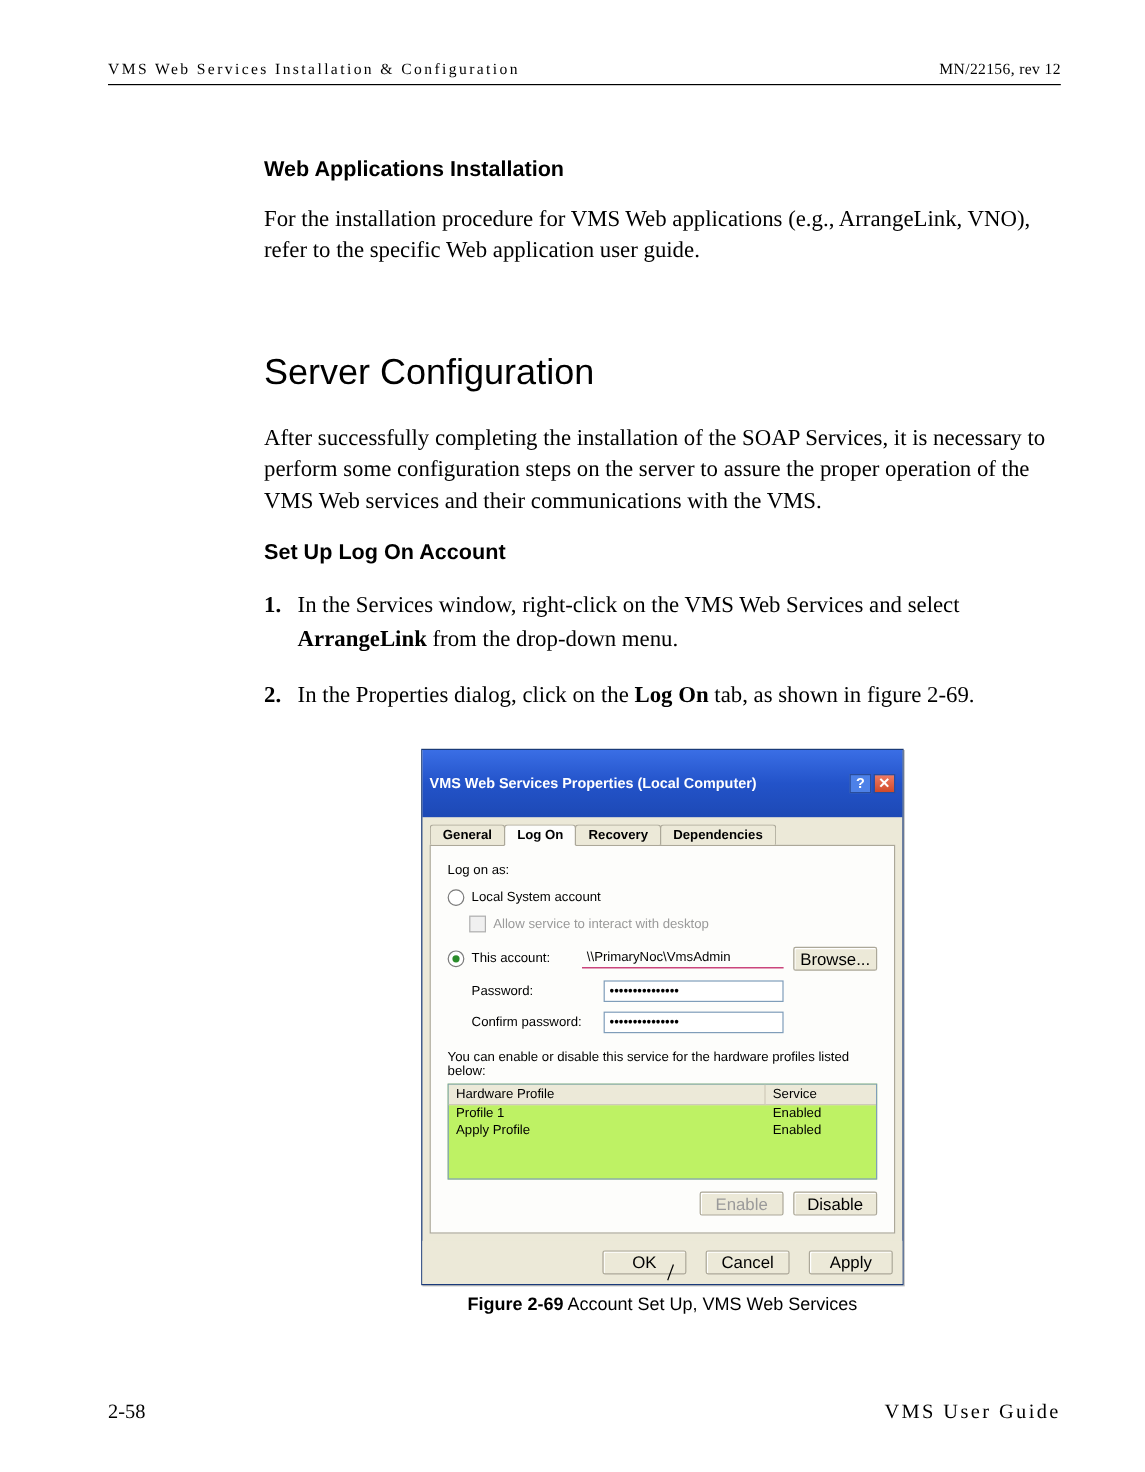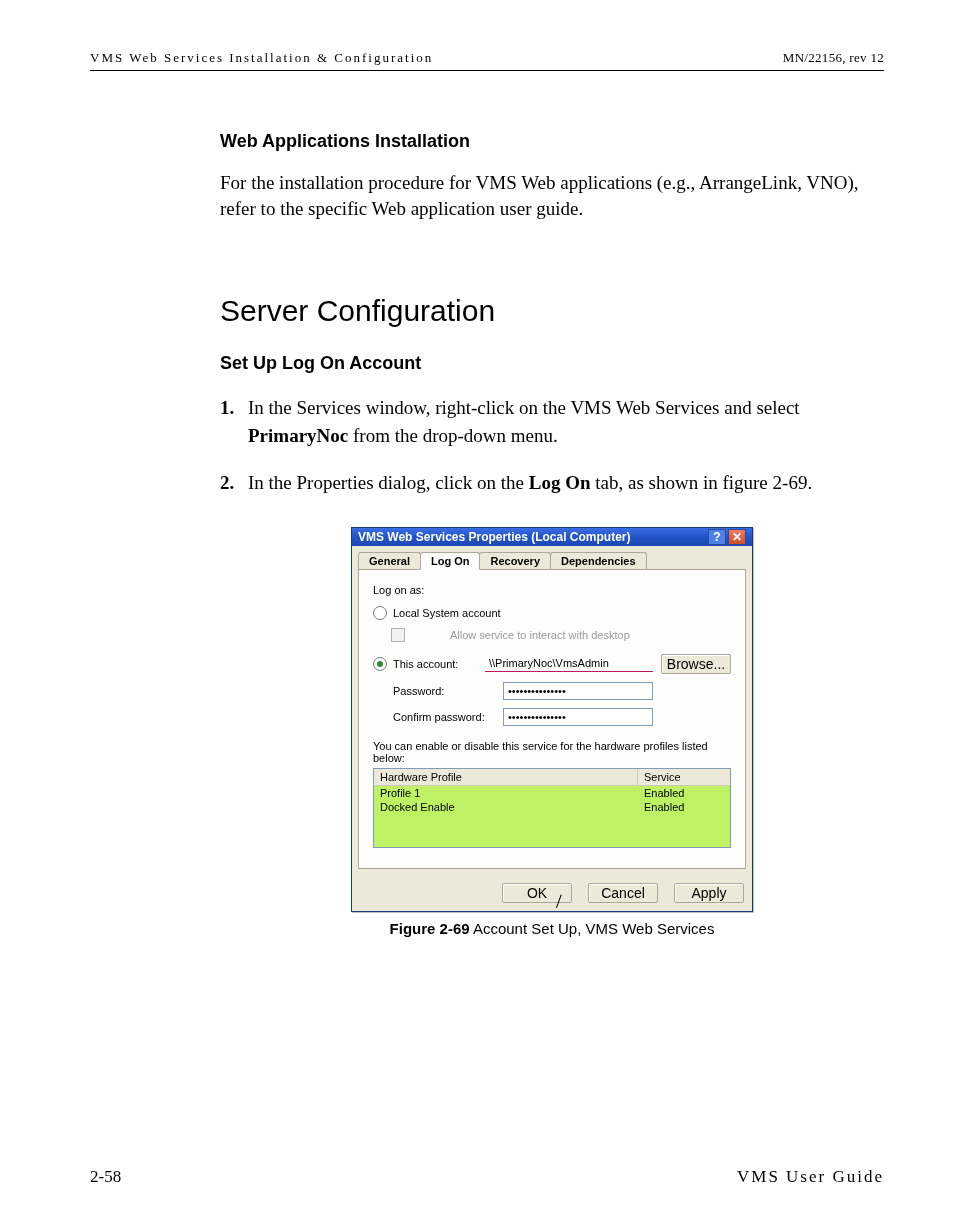--- a/index.html
+++ b/index.html
@@ -80,21 +80,21 @@
     font-family: Tahoma, Arial, sans-serif;
     font-size: 11px;
     border: 1px solid #1a3a7a;
     background: #ece9d8;
     box-shadow: 1px 1px 0 rgba(0,0,0,.25);
   }
   .titlebar {
     background: linear-gradient(to bottom, #3a6ee5 0%, #2353c9 50%, #1d49b5 100%);
     color: #fff;
     font-weight: bold;
-    padding: 1px 6px;
+    padding: 20px 6px;
     display: flex;
     align-items: center;
     justify-content: space-between;
     font-size: 12px;
   }
   .titlebar-buttons { display:flex; gap:2px; }
   .tb-btn {
     width: 18px; height: 16px;
     border: 1px solid #2a4d9a;
     display:flex; align-items:center; justify-content:center;
@@ -133,21 +133,21 @@
   .row { display:flex; align-items:center; margin-bottom:8px; }
   .radio, .chk {
     width:12px; height:12px; margin-right:6px; flex:0 0 auto;
   }
   .radio {
     border:1px solid #7a7a7a; border-radius:50%; background:#fff;
     display:inline-flex; align-items:center; justify-content:center;
   }
   .radio.sel::after { content:""; width:6px; height:6px; background:#2a8c2a; border-radius:50%; display:block; }
   .chk { border:1px solid #b0b0b0; background:#f0f0f0; }
-  .disabled { color:#9a9a9a;gap:39px; }
+  .disabled { color:#9a9a9a; }
   .field-label { width:110px; padding-left:20px; }
   .txt {
     border:1px solid #7f9db9; background:#fff; height:18px;
     padding:1px 4px; box-sizing:border-box; flex:1;
     font-family: Tahoma, Arial, sans-serif; font-size:11px;
     display:flex; align-items:center;
   }
   .txt.underline { border:none; border-bottom:1px solid #be185d; background:transparent; height:16px; }
   .btn {
     border:1px solid #aca899; background:#ece9d8;
@@ -207,27 +207,28 @@
     <div class="header-left">VMS Web Services Installation &amp; Configuration</div>
     <div class="header-right">MN/22156, rev 12</div>
   </div>
   <hr class="hdr-rule">
 
   <div class="content">
     <h3 class="section-title">Web Applications Installation</h3>
     <p class="body">For the installation procedure for VMS Web applications (e.g., ArrangeLink, VNO), refer to the specific Web application user guide.</p>
 
     <h2 class="big-title">Server Configuration</h2>
+    <p class="body">After successfully completing the installation of the SOAP Services, it is necessary to perform some configuration steps on the server to assure the proper operation of the VMS Web services and their communications with the VMS.</p>
 
     <h3 class="section-title">Set Up Log On Account</h3>
 
     <ol class="steps">
       <li>
         <span class="num">1.</span>
-        <span>In the Services window, right-click on the VMS Web Services and select </span><span class="bold">PrimaryNoc</span><span> from the drop-down menu.</span>
+        <span>In the Services window, right-click on the VMS Web Services and select </span><span class="bold">ArrangeLink</span><span> from the drop-down menu.</span>
       </li>
       <li>
         <span class="num">2.</span>
         <span>In the Properties dialog, click on the </span><span class="bold">Log On</span><span> tab, as shown in figure 2-69.</span>
       </li>
     </ol>
 
     <div class="dialog-wrap">
       <div class="dialog">
         <div class="titlebar">
@@ -275,23 +276,27 @@
           <div class="profiles">
             <div class="profiles-head">
               <div class="ph-col1">Hardware Profile</div>
               <div class="ph-col2">Service</div>
             </div>
             <div class="profiles-row">
               <div class="ph-col1">Profile 1</div>
               <div class="ph-col2">Enabled</div>
             </div>
             <div class="profiles-row">
-              <div class="ph-col1">Docked Enable</div>
+              <div class="ph-col1">Apply Profile</div>
               <div class="ph-col2">Enabled</div>
             </div>
+          </div>
+          <div class="ed-btns">
+            <div class="btn disabled">Enable</div>
+            <div class="btn">Disable</div>
           </div>
         </div>
         <div class="dlg-btns">
           <div class="btn cursor">OK</div>
           <div class="btn">Cancel</div>
           <div class="btn">Apply</div>
         </div>
       </div>
     </div>
 

